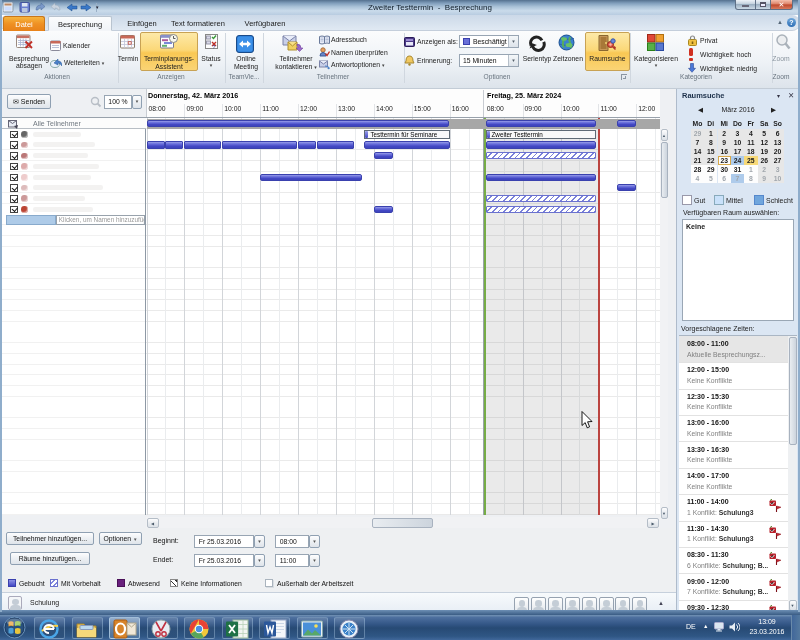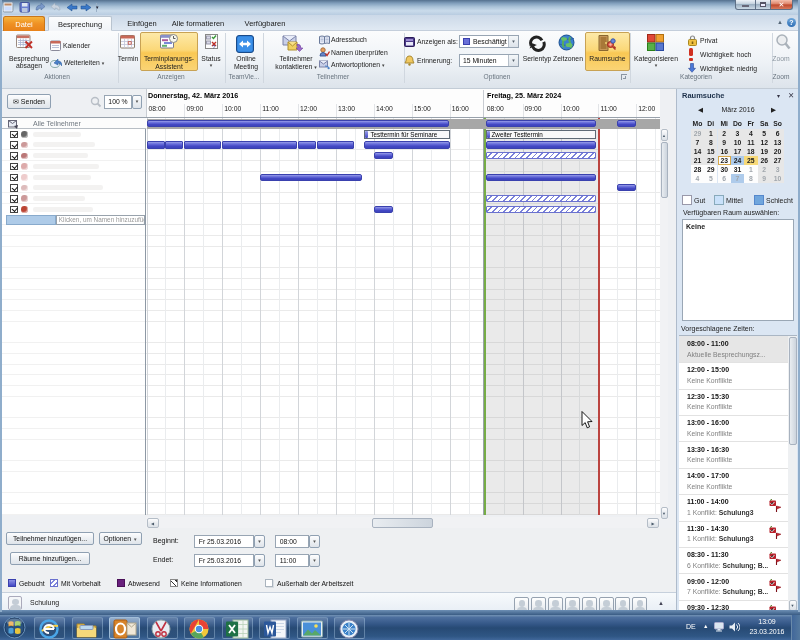--- a/index.html
+++ b/index.html
@@ -1,17 +1,17 @@
 <!DOCTYPE html>
 <html><head><meta charset="utf-8"><style>
 *{margin:0;padding:0;box-sizing:border-box;font-family:"Liberation Sans",sans-serif;}
 html,body{width:800px;height:640px;overflow:hidden;background:#fff;}
 .a{position:absolute;}
 #titlebar{left:0;top:0;width:800px;height:15px;background:linear-gradient(#54708e 0%,#7e9cba 20%,#aac2d8 45%,#cadbeb 72%,#b8cce0 100%);}
-#tabrow{left:0;top:15px;width:800px;height:16px;background:linear-gradient(#ccd9e8,#e0e9f3);border-bottom:1px solid #c4cedb;}
+#tabrow{left:0;top:15px;width:800px;height:16px;background:linear-gradient(#ccd9e8,#e0e9f3);border-bottom:1px solid #c4cedb;border-radius:8px;}
 .tab{position:absolute;top:1px;height:15px;font-size:7.5px;color:#1c1c1c;text-align:center;line-height:15px;white-space:nowrap;}
 #ribbon{left:0;top:31px;width:800px;height:58px;background:linear-gradient(#fbfcfd,#eef2f6 55%,#e3e9ef 82%,#dde4eb);border-bottom:1px solid #c3ccd6;}
 .gdiv{position:absolute;top:2px;height:50px;width:1px;background:#d0d7df;}
 .glabel{position:absolute;top:42px;height:10px;font-size:6.6px;color:#68747f;text-align:center;white-space:nowrap;}
 .rtext{position:absolute;font-size:6.8px;color:#1c1c1c;white-space:nowrap;}
 .rctr{position:absolute;font-size:6.8px;color:#1c1c1c;text-align:center;white-space:nowrap;}
 .hl{position:absolute;background:linear-gradient(#fde9a8,#fbd878 46%,#f9c854 54%,#fad475);border:1px solid #c8a254;border-radius:2px;}
 .combo{position:absolute;background:#fff;border:1px solid #98a5b3;font-size:6.8px;color:#111;}
 .carr{position:absolute;right:0px;top:0px;bottom:0px;width:10px;background:linear-gradient(#f4f7f9,#dde3ea);border-left:1px solid #b6bfc9;color:#55606b;font-size:4.5px;text-align:center;}
 #toolstrip{left:0;top:89px;width:676px;height:28px;background:#eef0f3;}
@@ -68,35 +68,36 @@
       <rect x="17" y="0.5" width="9.5" height="9.5" rx="1" fill="#6a7fd0" stroke="#44559a"></rect>
       <rect x="19" y="1" width="5.5" height="3.5" fill="#dde6f2"></rect>
       <rect x="19" y="6" width="5.5" height="4" fill="#b8c6e0"></rect>
       <path d="M33 8 q0 -5 5 -5 l0 -2 4 3.5 -4 3.5 0 -2 q-3 0 -3 2z" fill="#7a98c8" stroke="#4a6a9a" stroke-width="0.5"></path>
       <path d="M57 8 q0 -5 -5 -5 l0 -2 -4 3.5 4 3.5 0 -2 q3 0 3 2z" fill="#c8d2de" stroke="#9aa8b8" stroke-width="0.5"></path>
       <path d="M64 5.5 l5 -3.5 0 2 5 0 0 3 -5 0 0 2z" fill="#3a78c8" stroke="#1a4a88" stroke-width="0.5"></path>
       <path d="M88 5.5 l-5 -3.5 0 2 -5 0 0 3 5 0 0 2z" fill="#3a78c8" stroke="#1a4a88" stroke-width="0.5"></path>
       <rect x="93" y="1" width="1" height="9" fill="#9ab0c6"></rect>
     </svg>
 <div class="a" style="left:96px;top:4px;font-size:5px;color:#223;">▾</div>
+<div class="a" style="left:300px;top:3px;width:260px;text-align:center;font-size:8px;color:#0f1c28;">Zweiter Testtermin&nbsp; -&nbsp; Besprechung</div>
 <div class="a" style="right:7px;top:0;width:58px;height:10px;">
       <div style="float:left;width:21px;height:10px;border:1px solid #5f7086;border-top:none;border-radius:0 0 0 3px;background:linear-gradient(#eef3f8,#c2d0dd 45%,#9cb0c2 50%,#ccdae6);">
         <div style="width:7px;height:2px;background:#fff;border:0.5px solid #666677;margin:5px auto 0;"></div>
       </div>
       <div style="float:left;width:15px;height:10px;border:1px solid #5f7086;border-top:none;border-left:none;background:linear-gradient(#eef3f8,#c2d0dd 45%,#9cb0c2 50%,#ccdae6);">
         <div style="width:6px;height:5px;border:1px solid #555566;border-top:2px solid #555566;margin:2px auto 0;background:#eeeeff;"></div>
       </div>
       <div style="float:left;width:22px;height:10px;border:1px solid #5f7086;border-top:none;border-left:none;border-radius:0 0 3px 0;background:linear-gradient(#f5c0ae,#e08a70 40%,#c04a2e 55%,#d87a5e);color:#fff;text-align:center;font-size:7px;line-height:9px;">✕</div>
     </div>
 </div>
 <div id="tabrow" class="a">
 <div class="tab" style="left:3px;width:42px;background:linear-gradient(#f6b43c,#ef9023 50%,#e8821a);color:#fff;border-radius:2.5px 2.5px 0 0;border:1px solid #c8761a;border-bottom:none;">Datei</div>
 <div class="tab" style="left:48px;width:64px;background:linear-gradient(#fbfcfd,#f1f4f8);border:1px solid #b9c4d0;border-bottom:1px solid #f4f6f9;border-radius:2px 2px 0 0;">Besprechung</div>
 <div class="tab" style="left:116px;width:52px;">Einfügen</div>
-<div class="tab" style="left:160px;width:76px;">Alle formatieren</div>
+<div class="tab" style="left:160px;width:76px;">Text formatieren</div>
 <div class="tab" style="left:240px;width:50px;">Verfügbaren</div>
 <div class="a" style="left:777px;top:4px;font-size:6px;color:#556677;">▲</div>
 <div class="a" style="left:787px;top:2.5px;width:9px;height:9px;border-radius:50%;background:linear-gradient(#6fa8dc,#2f6eb4);color:#fff;font-size:7px;font-weight:bold;text-align:center;line-height:9px;">?</div>
 </div>
 <div id="ribbon" class="a">
 <div class="gdiv" style="left:118px;"></div>
 <div class="gdiv" style="left:225px;"></div>
 <div class="gdiv" style="left:263px;"></div>
 <div class="gdiv" style="left:404px;"></div>
 <div class="gdiv" style="left:630px;"></div>

